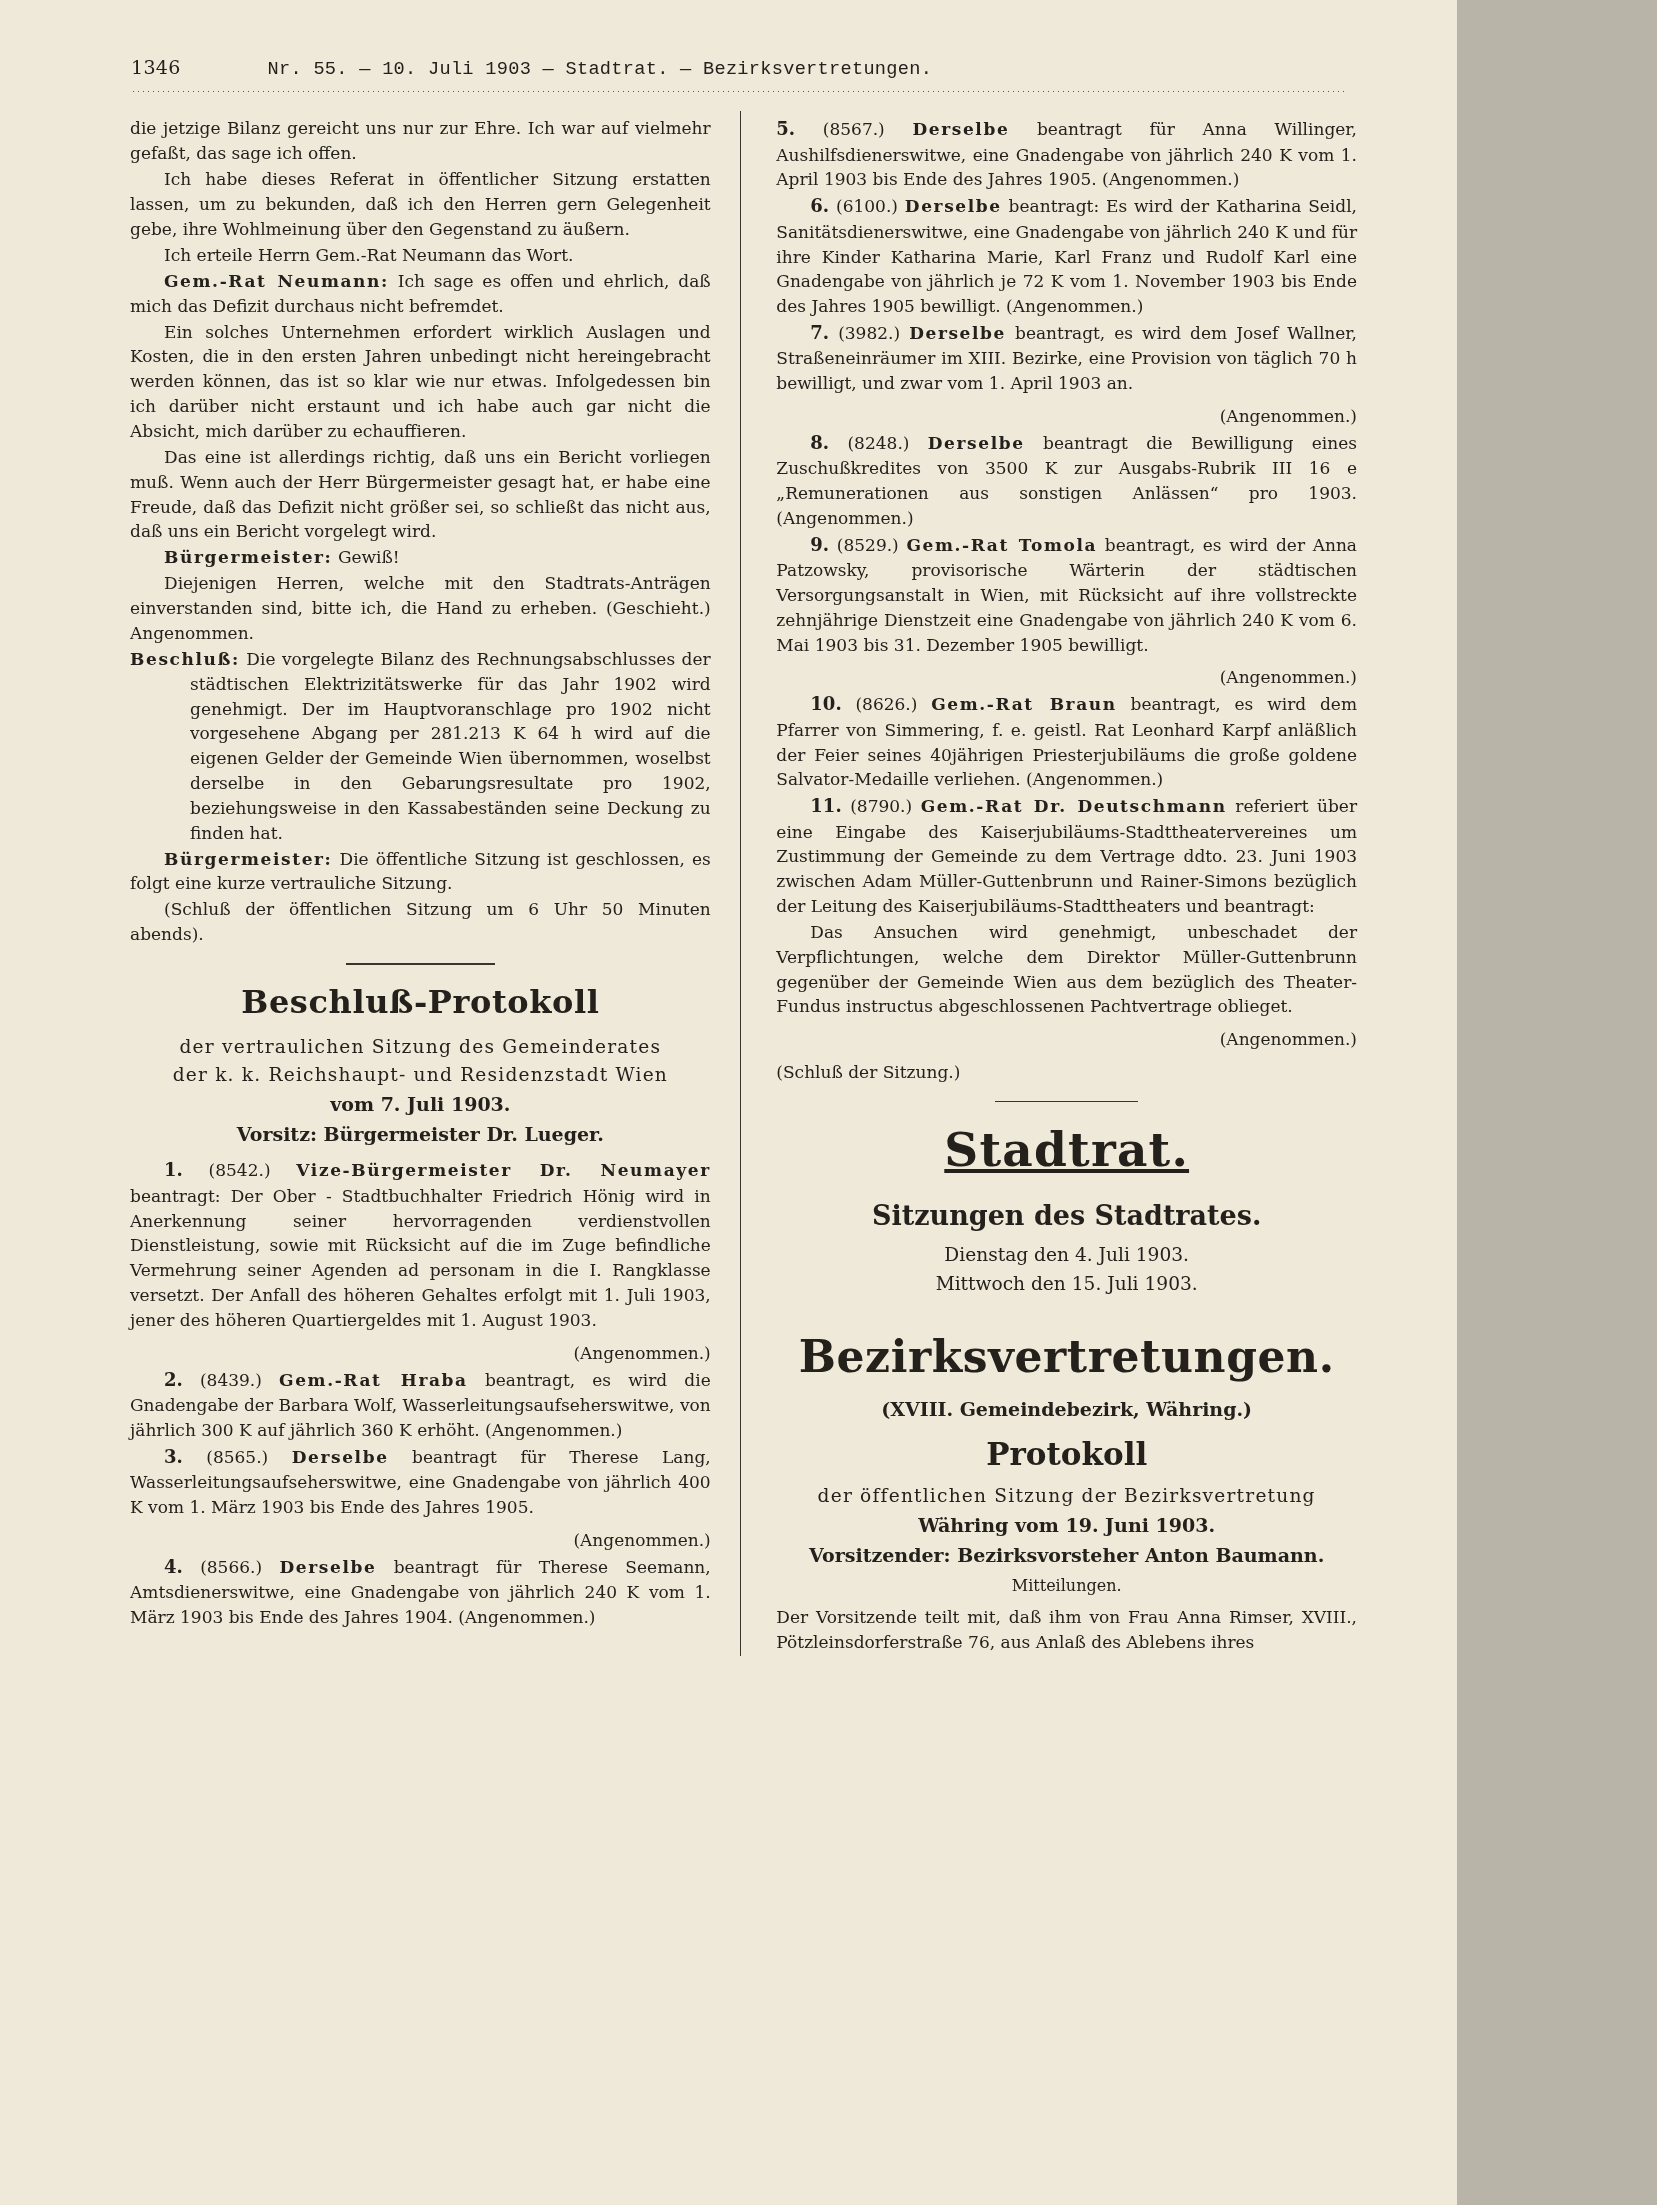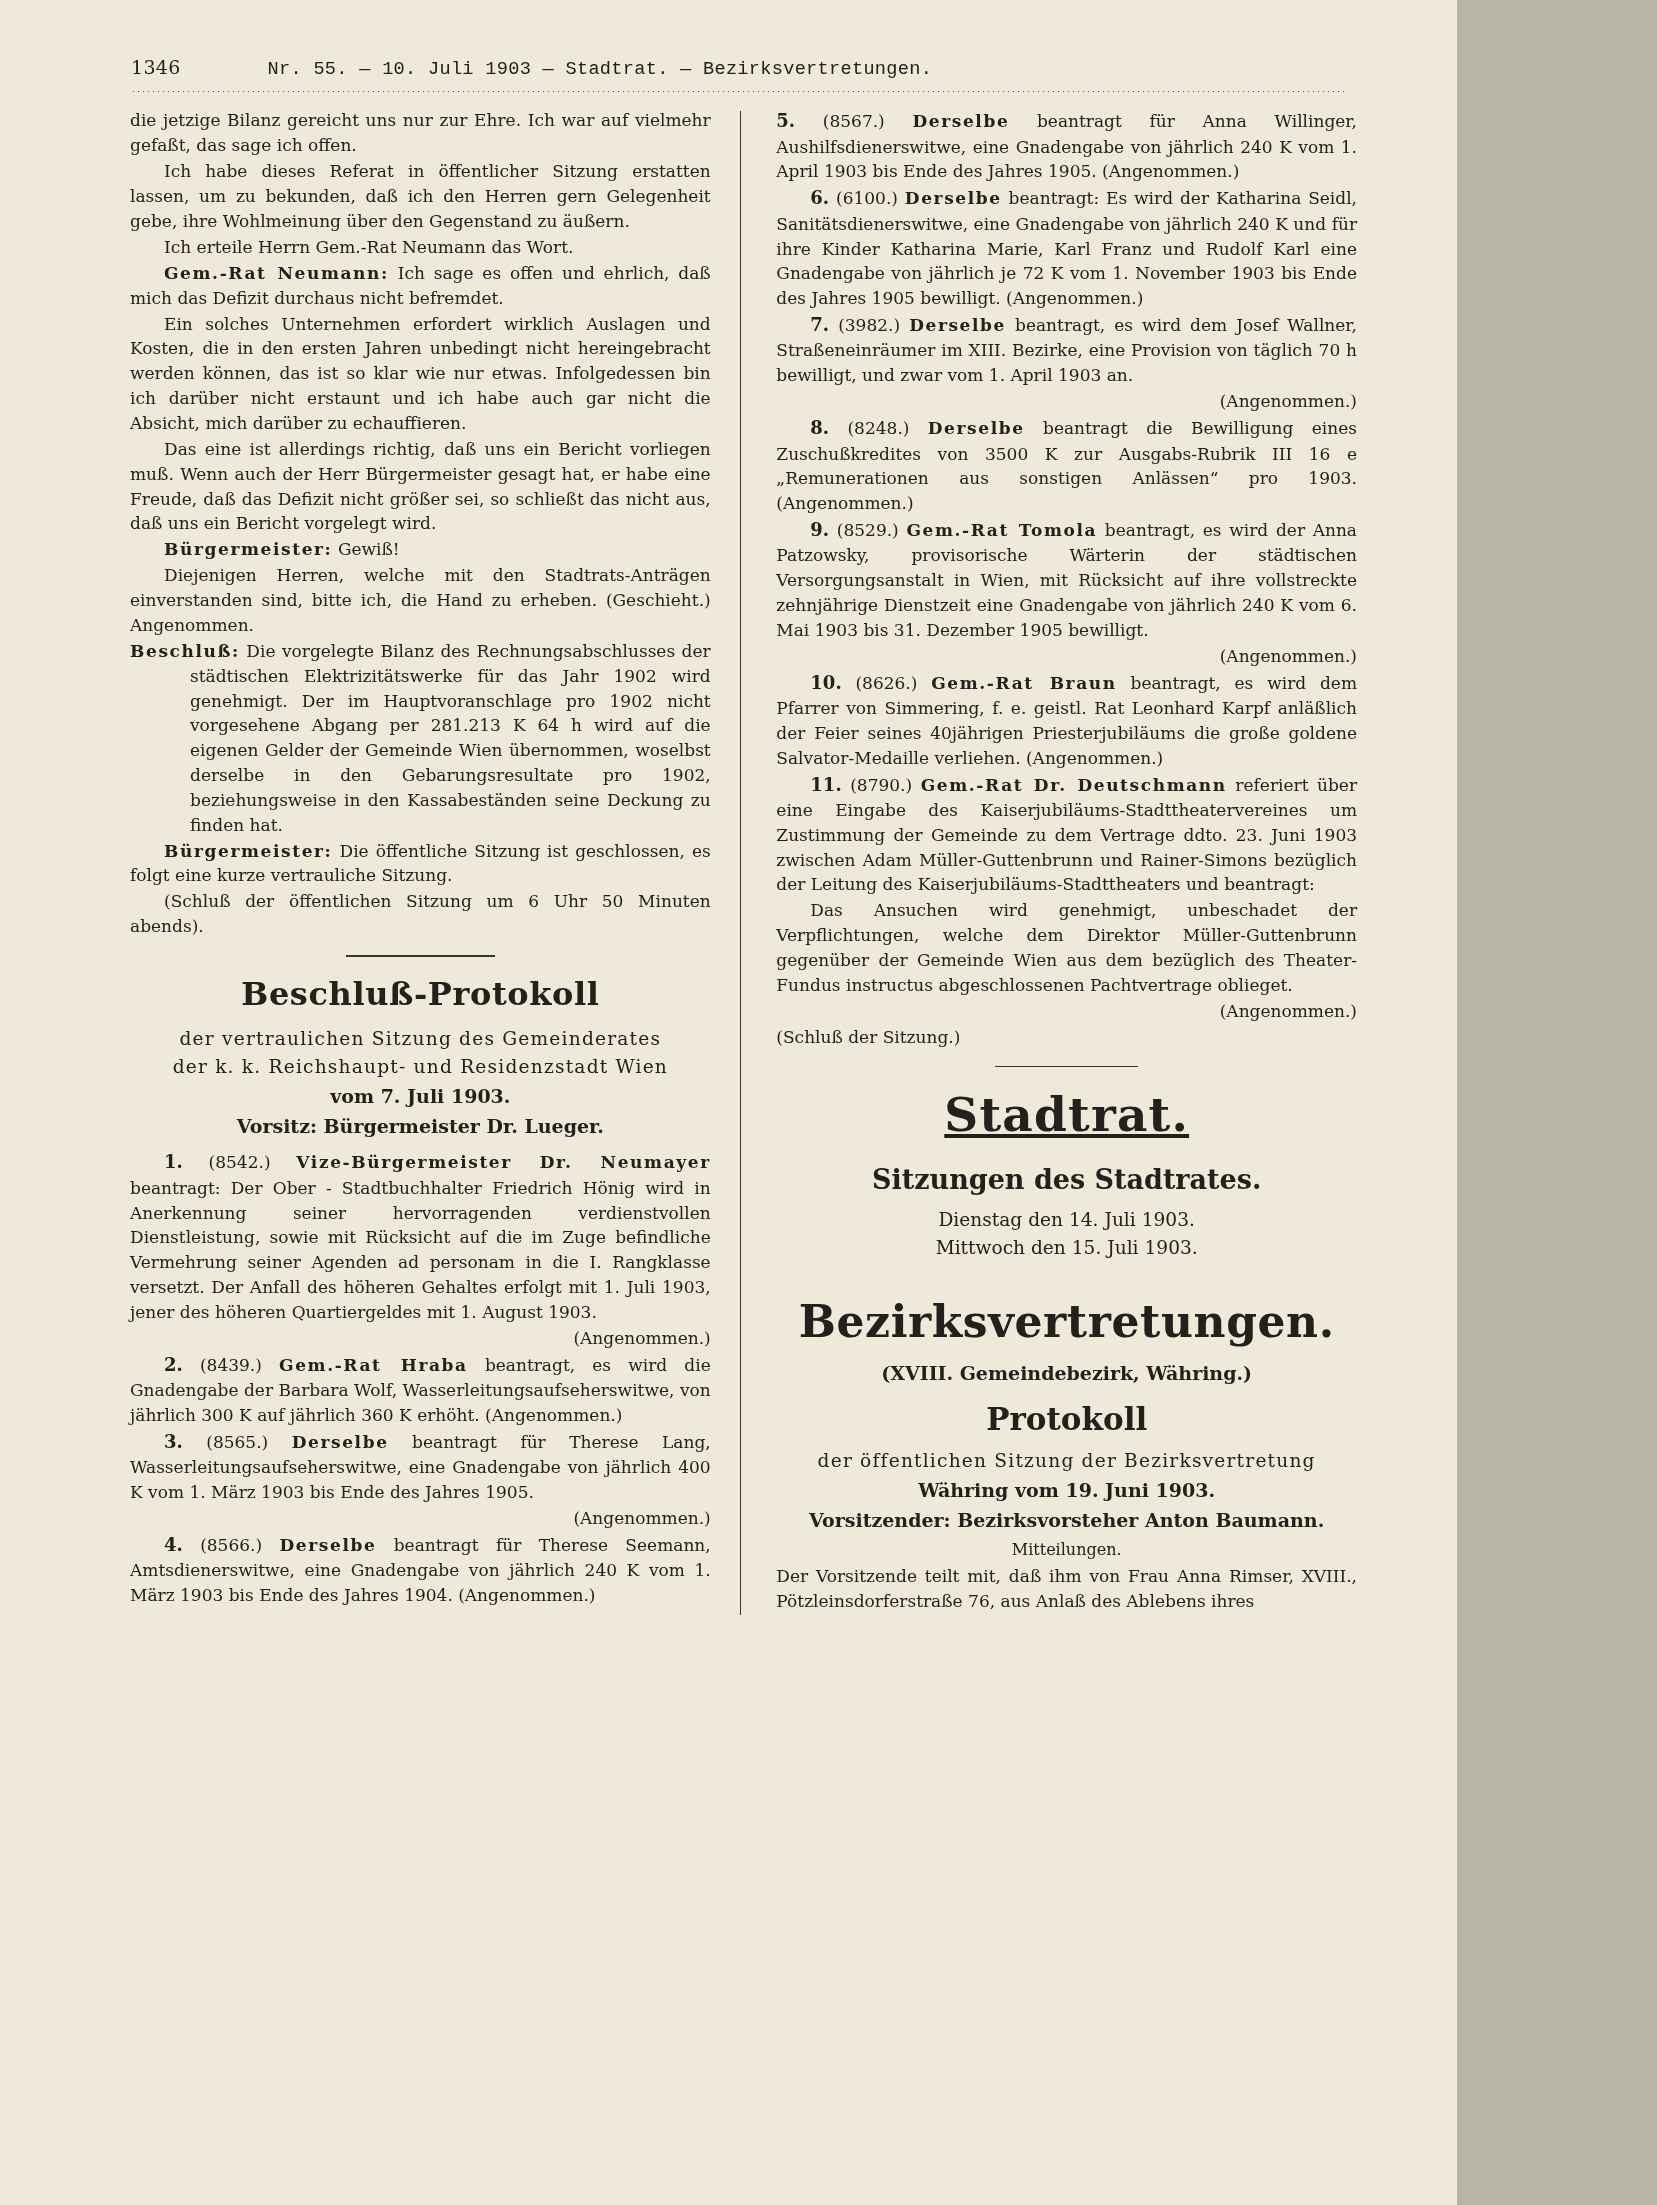--- a/index.html
+++ b/index.html
@@ -68,21 +68,21 @@
   .col-divider {
     width: 1.9px;
     background: #3a352c;
     margin: 2.5px 0 0 0;
     align-self: stretch;
   }
   p {
     margin: 0 0 1.2px 0;
     text-indent: 34px;
   }
-  p.noind { text-indent: 0; }
+  p.noind { text-indent: 0; margin-top: 8px; }
   .b { font-weight: bold; }
   .sp2 { letter-spacing: 1.6px; }
   .num { font-weight: bold; font-size: 18px; }
   .right-al { text-align: right; }
   .indented-block {
     padding-left: 60px;
     text-indent: 0;
   }
   .indented-block .lead { margin-left: -60px; }
   .rule-short {
@@ -288,21 +288,21 @@
 
         <p>Das Ansuchen wird genehmigt, unbeschadet der Verpflichtungen, welche dem Direktor Müller-Guttenbrunn gegenüber der Gemeinde Wien aus dem bezüglich des Theater-Fundus instructus abgeschlossenen Pachtvertrage oblieget.</p>
         <p class="right-al noind">(Angenommen.)</p>
 
         <p class="noind">(Schluß der Sitzung.)</p>
 
         <div class="rule-short thin"></div>
 
         <div class="h-fraktur-huge">Stadtrat.</div>
         <div class="h-med">Sitzungen des Stadtrates.</div>
-        <div class="h-sm">Dienstag den 14. Juli 1903.</div>
+        <div class="h-sm">Dienstag den 4. Juli 1903.</div>
         <div class="h-sm">Mittwoch den 15. Juli 1903.</div>
 
         <div class="spacer-md"></div>
 
         <div class="h-fraktur-huge2">Bezirksvertretungen.</div>
         <div class="h-sm-b">(XVIII. Gemeindebezirk, Währing.)</div>
         <div class="h-protokoll">Protokoll</div>
         <div class="h-line">der öffentlichen Sitzung der Bezirksvertretung</div>
         <div class="h-sm-b">Währing vom 19. Juni 1903.</div>
         <div class="h-sm-b">Vorsitzender: Bezirksvorsteher Anton Baumann.</div>

